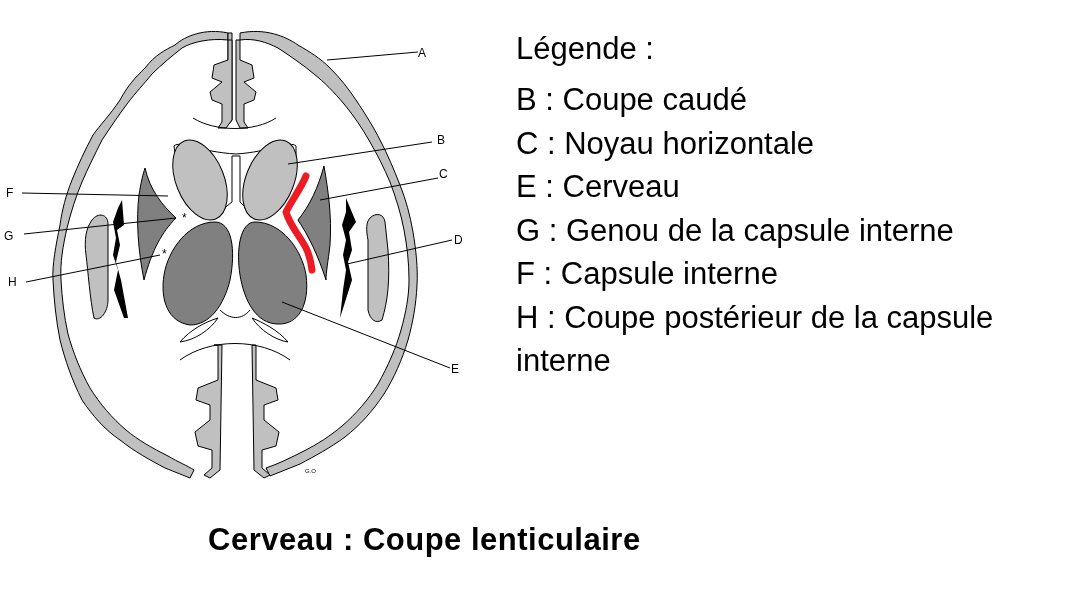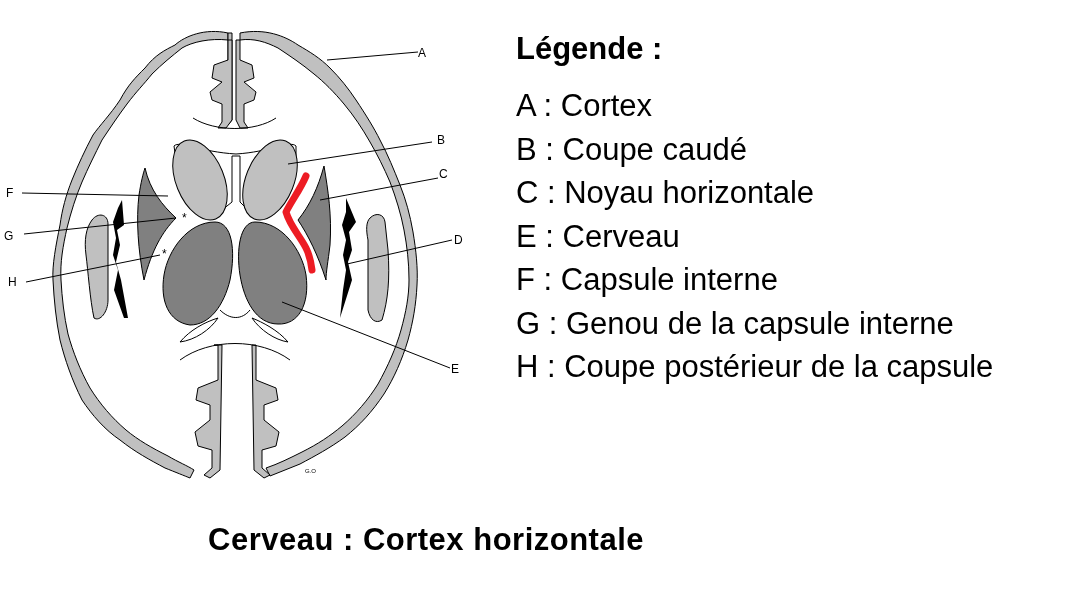--- a/index.html
+++ b/index.html
@@ -1,19 +1,19 @@
 <!DOCTYPE html>
 <html><head>
 <meta charset="utf-8">
 <style>
   html, body { margin:0; padding:0; background:#ffffff; }
   body { width:1073px; height:601px; position:relative; overflow:hidden; font-family:"Liberation Sans", sans-serif; }
   #diagram { position:absolute; left:0; top:0; width:500px; height:480px; }
   #legend { position:absolute; left:516px; top:28px; width:550px; color:#000; }
-  #legend .title { font-weight:bold; font-size:31px; line-height:42px; margin-bottom:14px; }
+  #legend .title { font-weight:normal; font-size:31px; line-height:42px; margin-bottom:8px; }
   #legend .item { font-size:31px; line-height:43.5px; }
   #caption { position:absolute; left:208px; top:522px; font-weight:bold; font-size:31px; color:#000; letter-spacing:0.5px; }
   .lbl { font-family:"Liberation Sans", sans-serif; font-size:12px; fill:#000; }
   .sig { font-family:"Liberation Sans", sans-serif; font-size:6px; fill:#000; }
 </style>
 </head>
 <body>
 
 <svg id="diagram" viewBox="0 0 500 480" xmlns="http://www.w3.org/2000/svg">
 
@@ -98,22 +98,22 @@
   <text class="lbl" x="454" y="244">D</text>
   <text class="lbl" x="451" y="373">E</text>
   <text class="lbl" x="6" y="197">F</text>
   <text class="lbl" x="4" y="240">G</text>
   <text class="lbl" x="8" y="286">H</text>
   <text class="sig" x="305" y="473">G.O</text>
 </svg>
 
 <div id="legend">
   <div class="title">Légende :</div>
-  <div class="item">A : Cortex</div>
   <div class="item">B : Coupe caudé</div>
   <div class="item">C : Noyau horizontale</div>
   <div class="item">E : Cerveau</div>
+  <div class="item">G : Genou de la capsule interne</div>
   <div class="item">F : Capsule interne</div>
-  <div class="item">G : Genou de la capsule interne</div>
   <div class="item">H : Coupe postérieur de la capsule</div>
+  <div class="item">interne</div>
 </div>
 
-<div id="caption">Cerveau : Cortex horizontale</div>
+<div id="caption">Cerveau : Coupe lenticulaire</div>
 
 </body></html>

